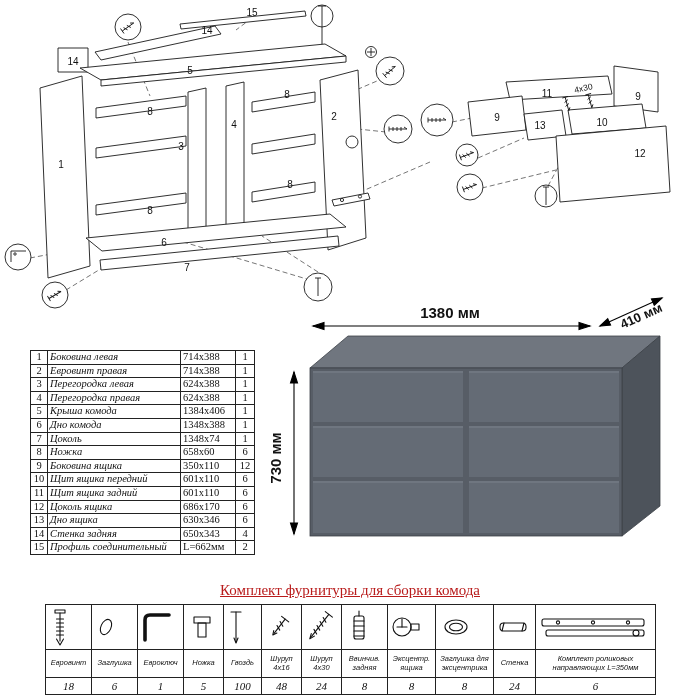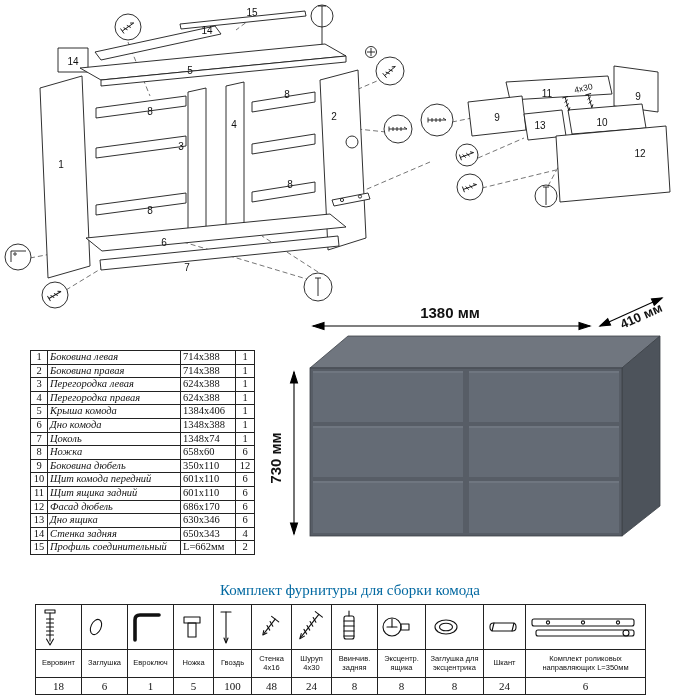--- a/index.html
+++ b/index.html
@@ -13,22 +13,22 @@
   table.parts{position:absolute;left:30px;top:350px;border-collapse:collapse;
       font-family:"Liberation Serif",serif;font-size:10.5px;color:#111;}
   table.parts td{border:1px solid #222;padding:0 2px;height:12.6px;line-height:1;white-space:nowrap;}
   table.parts .c-num{width:12px;text-align:center;}
   table.parts .c-name{width:128px;font-style:italic;}
   table.parts .c-size{width:50px;margin-top:35px;}
   table.parts .c-qty{width:14px;text-align:center;}
 
   
   .hw-title{position:absolute;top:582px;left:0;width:700px;text-align:center;
-      font-family:"Liberation Serif",serif;font-size:15px;color:#0369a1;}
-  table.hw{position:absolute;left:35px;top:604px;border-collapse:collapse;table-layout:fixed;}
+      font-family:"Liberation Serif",serif;font-size:15px;color:#b91c1c;text-decoration:underline;}
+  table.hw{position:absolute;left:45px;top:604px;border-collapse:collapse;table-layout:fixed;font-style:italic;}
   table.hw td{border:1px solid #222;text-align:center;vertical-align:middle;padding:0;overflow:hidden;}
   table.hw tr.icons td{height:44px;}
   table.hw tr.names td{height:25px;font-size:7.5px;line-height:1.15;padding:1px;
       font-family:"Liberation Sans",sans-serif;}
   table.hw tr.qtys td{height:16px;font-size:11px;font-family:"Liberation Serif",serif;}
   .ic{stroke:#111;fill:none;stroke-width:1.1;stroke-linecap:round;stroke-linejoin:round;}
 </style>
 </head>
 <body>
 
@@ -233,21 +233,21 @@
   <table class="parts">
     <tbody>
       <tr>
           <td class="c-num">1</td>
           <td class="c-name">Боковина левая</td>
           <td class="c-size">714x388</td>
           <td class="c-qty">1</td>
         </tr>
       <tr>
           <td class="c-num">2</td>
-          <td class="c-name">Боковина правая</td>
+          <td class="c-name">Евровинт правая</td>
           <td class="c-size">714x388</td>
           <td class="c-qty">1</td>
         </tr>
       <tr>
           <td class="c-num">3</td>
           <td class="c-name">Перегородка левая</td>
           <td class="c-size">624x388</td>
           <td class="c-qty">1</td>
         </tr>
       <tr>
@@ -275,39 +275,39 @@
           <td class="c-qty">1</td>
         </tr>
       <tr>
           <td class="c-num">8</td>
           <td class="c-name">Ножка</td>
           <td class="c-size">658x60</td>
           <td class="c-qty">6</td>
         </tr>
       <tr>
           <td class="c-num">9</td>
-          <td class="c-name">Боковина дюбель</td>
+          <td class="c-name">Боковина ящика</td>
           <td class="c-size">350x110</td>
           <td class="c-qty">12</td>
         </tr>
       <tr>
           <td class="c-num">10</td>
-          <td class="c-name">Щит комода передний</td>
+          <td class="c-name">Щит ящика передний</td>
           <td class="c-size">601x110</td>
           <td class="c-qty">6</td>
         </tr>
       <tr>
           <td class="c-num">11</td>
           <td class="c-name">Щит ящика задний</td>
           <td class="c-size">601x110</td>
           <td class="c-qty">6</td>
         </tr>
       <tr>
           <td class="c-num">12</td>
-          <td class="c-name">Фасад дюбель</td>
+          <td class="c-name">Цоколь ящика</td>
           <td class="c-size">686x170</td>
           <td class="c-qty">6</td>
         </tr>
       <tr>
           <td class="c-num">13</td>
           <td class="c-name">Дно ящика</td>
           <td class="c-size">630x346</td>
           <td class="c-qty">6</td>
         </tr>
       <tr>
@@ -490,26 +490,26 @@
               <circle cx="100" cy="26" r="3"></circle>
             </svg>
           </td>
       </tr>
       <tr class="names">
         <td>Евровинт</td>
         <td>Заглушка</td>
         <td>Евроключ</td>
         <td>Ножка</td>
         <td>Гвоздь</td>
-        <td>Стенка 4x16</td>
+        <td>Шуруп 4x16</td>
         <td>Шуруп 4x30</td>
         <td>Ввинчив. задняя</td>
         <td>Эксцентр. ящика</td>
         <td>Заглушка для эксцентрика</td>
-        <td>Шкант</td>
+        <td>Стенка</td>
         <td>Комплект роликовых направляющих L=350мм</td>
       </tr>
       <tr class="qtys">
         <td>18</td>
         <td>6</td>
         <td>1</td>
         <td>5</td>
         <td>100</td>
         <td>48</td>
         <td>24</td>

